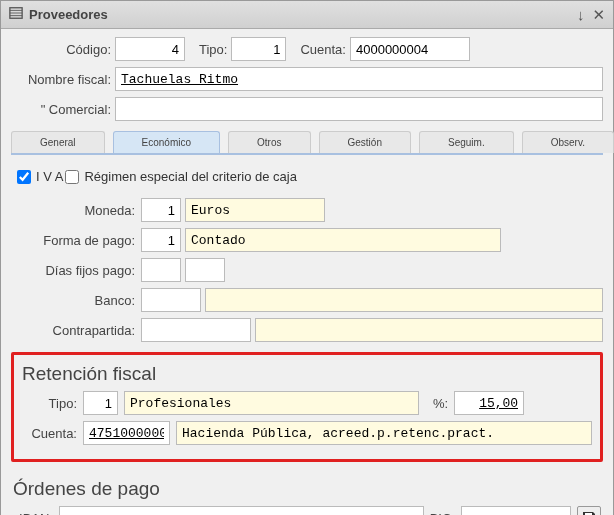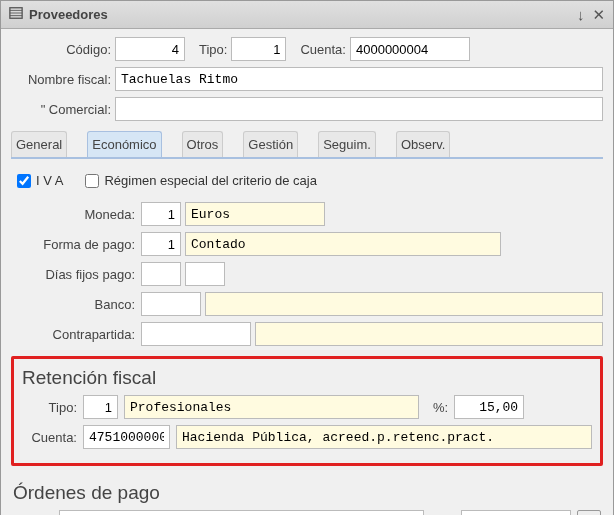--- a/index.html
+++ b/index.html
@@ -8,25 +8,25 @@
 .titlebar { display: flex; align-items: center; justify-content: space-between; background: linear-gradient(#e0e0e0,#d0d0d0); border-bottom: 1px solid #aaa; padding: 4px 8px; height: 28px; }
 .titlebar-left { display: flex; align-items: center; gap: 6px; font-weight: bold; color: #444; }
 .titlebar-icons { display: flex; gap: 8px; color: #555; font-size: 15px; }
 .titlebar-icons span { cursor: pointer; }
 .content { padding: 8px 10px; }
 .form-row { display: flex; align-items: center; margin-bottom: 6px; gap: 4px; }
 .lbl { text-align: right; color: #444; }
 input[type=text] { border: 1px solid #bbb; padding: 3px 5px; height: 24px; background: #fff; font-size: 13px; }
 input.right { text-align: right; }
 input.yellow { background: #fffbe0; font-family: "Courier New", monospace; }
-input.mono { font-family: "Courier New", monospace; }
+input.mono { font-family: "Courier New", monospace; text-decoration: underline; }
 .tabs { display: flex; border-bottom: 2px solid #a8c0e0; margin: 10px 0; }
-.tab { padding: 5px 4px; font-size: 13px; background: #e8e8e8; border: 1px solid #ccc; border-bottom: none; margin-right: 20px; cursor: pointer; color: #444; border-radius: 3px 3px 0 0; }
+.tab { padding: 5px 28px; font-size: 10px; background: #e8e8e8; border: 1px solid #ccc; border-bottom: none; margin-right: 8px; cursor: pointer; color: #444; border-radius: 3px 3px 0 0; }
 .tab.active { background: #d6e6f5; border-color: #a8c0e0; }
-.checkrow { display: flex; align-items: center; gap: 22px; padding: 4px 6px; margin-bottom: 10px; }
+.checkrow { display: flex; align-items: center; gap: 2px; padding: 4px 6px; margin-bottom: 10px; }
 .checkrow label { display: flex; align-items: center; gap: 5px; font-size: 13px; }
 .checkrow input[type=checkbox] { width: 14px; height: 14px; }
 .grid { display: grid; grid-template-columns: 130px 1fr; row-gap: 6px; align-items: center; margin-bottom: 10px; }
 .grid .lbl { padding-right: 6px; }
 .grid .val { display: flex; gap: 4px; }
 .fieldset-hl { border: 3px solid #e02020; padding: 8px; border-radius: 2px; margin-bottom: 10px; }
 .fieldset { padding: 6px 2px; }
 .legend { color: #444; font-size: 19px; margin-bottom: 6px; }
 .row2 { display: flex; align-items: center; gap: 6px; margin-bottom: 6px; }
 .row2 .lbl { display: inline-block; }

